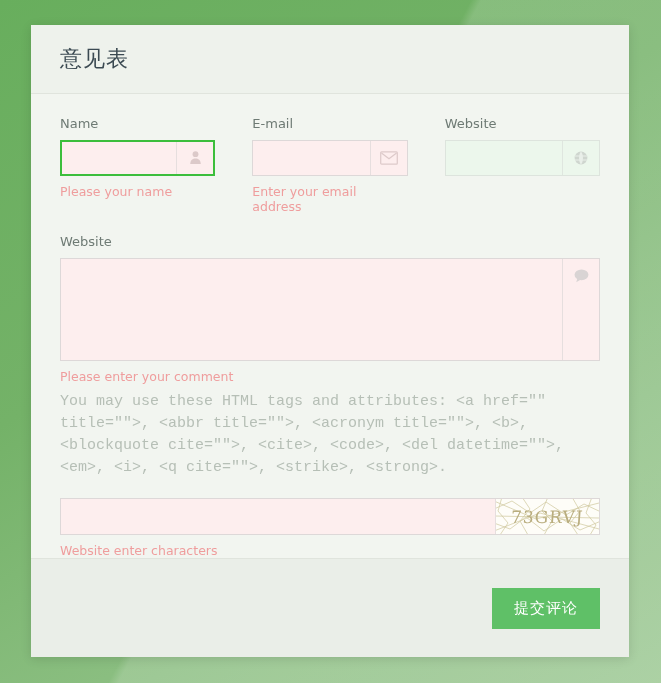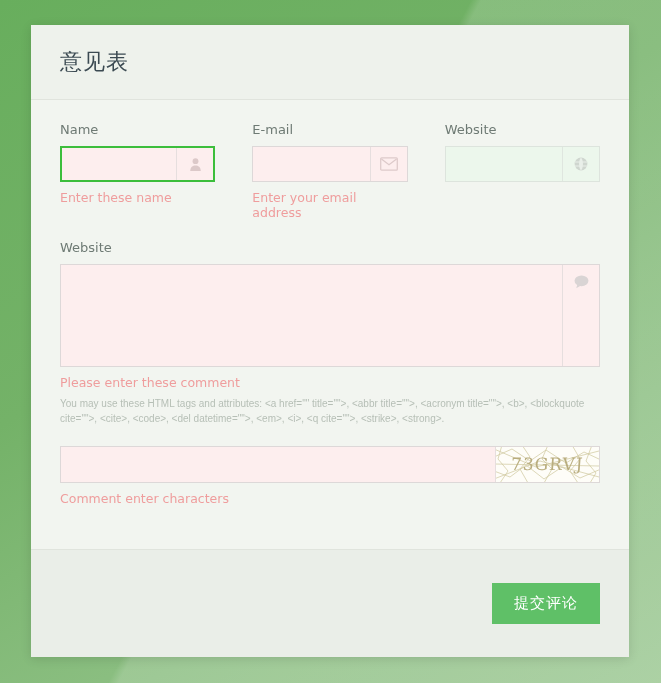--- a/index.html
+++ b/index.html
@@ -146,24 +146,24 @@
     border-left: 1px solid #e6dede;
     display: flex;
     align-items: flex-start;
     justify-content: center;
     padding-top: 9px;
     box-sizing: border-box;
   }
 
   .help-text {
     margin-top: 7px;
-    font-size: 10px;
+    font-size: 15px;
     color: #b6bfb6;
     line-height: 1.48;
-    font-family: Liberation Sans, sans-serif;
+    font-family: Liberation Mono, monospace;
   }
 
   .captcha-block { margin-top: 19px; }
 
   .captcha-wrap {
     height: 37px;
     border: 1px solid #ddd8d8;
     background: #fdeeee;
     box-sizing: border-box;
     display: flex;
@@ -248,21 +248,21 @@
         <span class="field-label">Name</span>
         <div class="input-wrap focused">
           <input type="text" value="" style="">
           <span class="icon-slot">
             <svg width="15" height="15" viewBox="0 0 16 16">
               <circle cx="8" cy="4.4" r="3.1" fill="#dcc9c9"></circle>
               <path d="M2.4 15 C2.4 10.6 5 9 8 9 C11 9 13.6 10.6 13.6 15 Z" fill="#dcc9c9"></path>
             </svg>
           </span>
         </div>
-        <div class="err">Enter these name</div>
+        <div class="err">Please your name</div>
       </div>
 
       <div class="col">
         <span class="field-label">E-mail</span>
         <div class="input-wrap">
           <input type="text" value="" style="">
           <span class="icon-slot">
             <svg width="18" height="14" viewBox="0 0 20 15">
               <rect x="0.8" y="0.8" width="18.4" height="13.4" rx="1" fill="none" stroke="#ddcaca" stroke-width="1.4"></rect>
               <path d="M1.6 2 L10 8.4 L18.4 2" fill="none" stroke="#ddcaca" stroke-width="1.4"></path>
@@ -293,21 +293,21 @@
       <span class="field-label">Website</span>
       <div class="textarea-wrap">
         <textarea style=""></textarea>
         <span class="ta-icon-slot">
           <svg width="17" height="16" viewBox="0 0 18 17">
             <ellipse cx="9" cy="7.2" rx="7.4" ry="5.7" fill="#d9d4d4"></ellipse>
             <path d="M4.6 11.2 L3.4 15.2 L8 12.4 Z" fill="#d9d4d4"></path>
           </svg>
         </span>
       </div>
-      <div class="err">Please enter these comment</div>
+      <div class="err">Please enter your comment</div>
       <div class="help-text">You may use these HTML tags and attributes: &lt;a href="" title=""&gt;, &lt;abbr title=""&gt;, &lt;acronym title=""&gt;, &lt;b&gt;, &lt;blockquote cite=""&gt;, &lt;cite&gt;, &lt;code&gt;, &lt;del datetime=""&gt;, &lt;em&gt;, &lt;i&gt;, &lt;q cite=""&gt;, &lt;strike&gt;, &lt;strong&gt;.</div>
     </div>
 
     <div class="captcha-block">
       <div class="captcha-wrap">
         <input type="text" value="" style="">
         <div class="captcha-img">
           <svg class="captcha-noise" viewBox="0 0 103 35" preserveAspectRatio="none">
             <g stroke="#cfc79c" stroke-width="0.7" fill="none">
               <path d="M-2 10 L16 2 L34 14 L50 3 L70 16 L88 5 L105 13"></path>
@@ -318,21 +318,21 @@
               <path d="M76 -2 L84 12 L74 24 L82 36"></path>
               <path d="M96 -2 L90 14 L100 26 L94 36"></path>
               <path d="M-2 2 L40 20 L103 4"></path>
               <path d="M-2 32 L44 14 L103 30"></path>
               <path d="M-2 17 L103 19"></path>
             </g>
           </svg>
           <span class="captcha-text">73GRVJ</span>
         </div>
       </div>
-      <div class="err">Comment enter characters</div>
+      <div class="err">Website enter characters</div>
     </div>
 
   </div>
 
   <div class="card-footer">
     <button class="submit-btn">提交评论</button>
   </div>
 
 </div>
 

